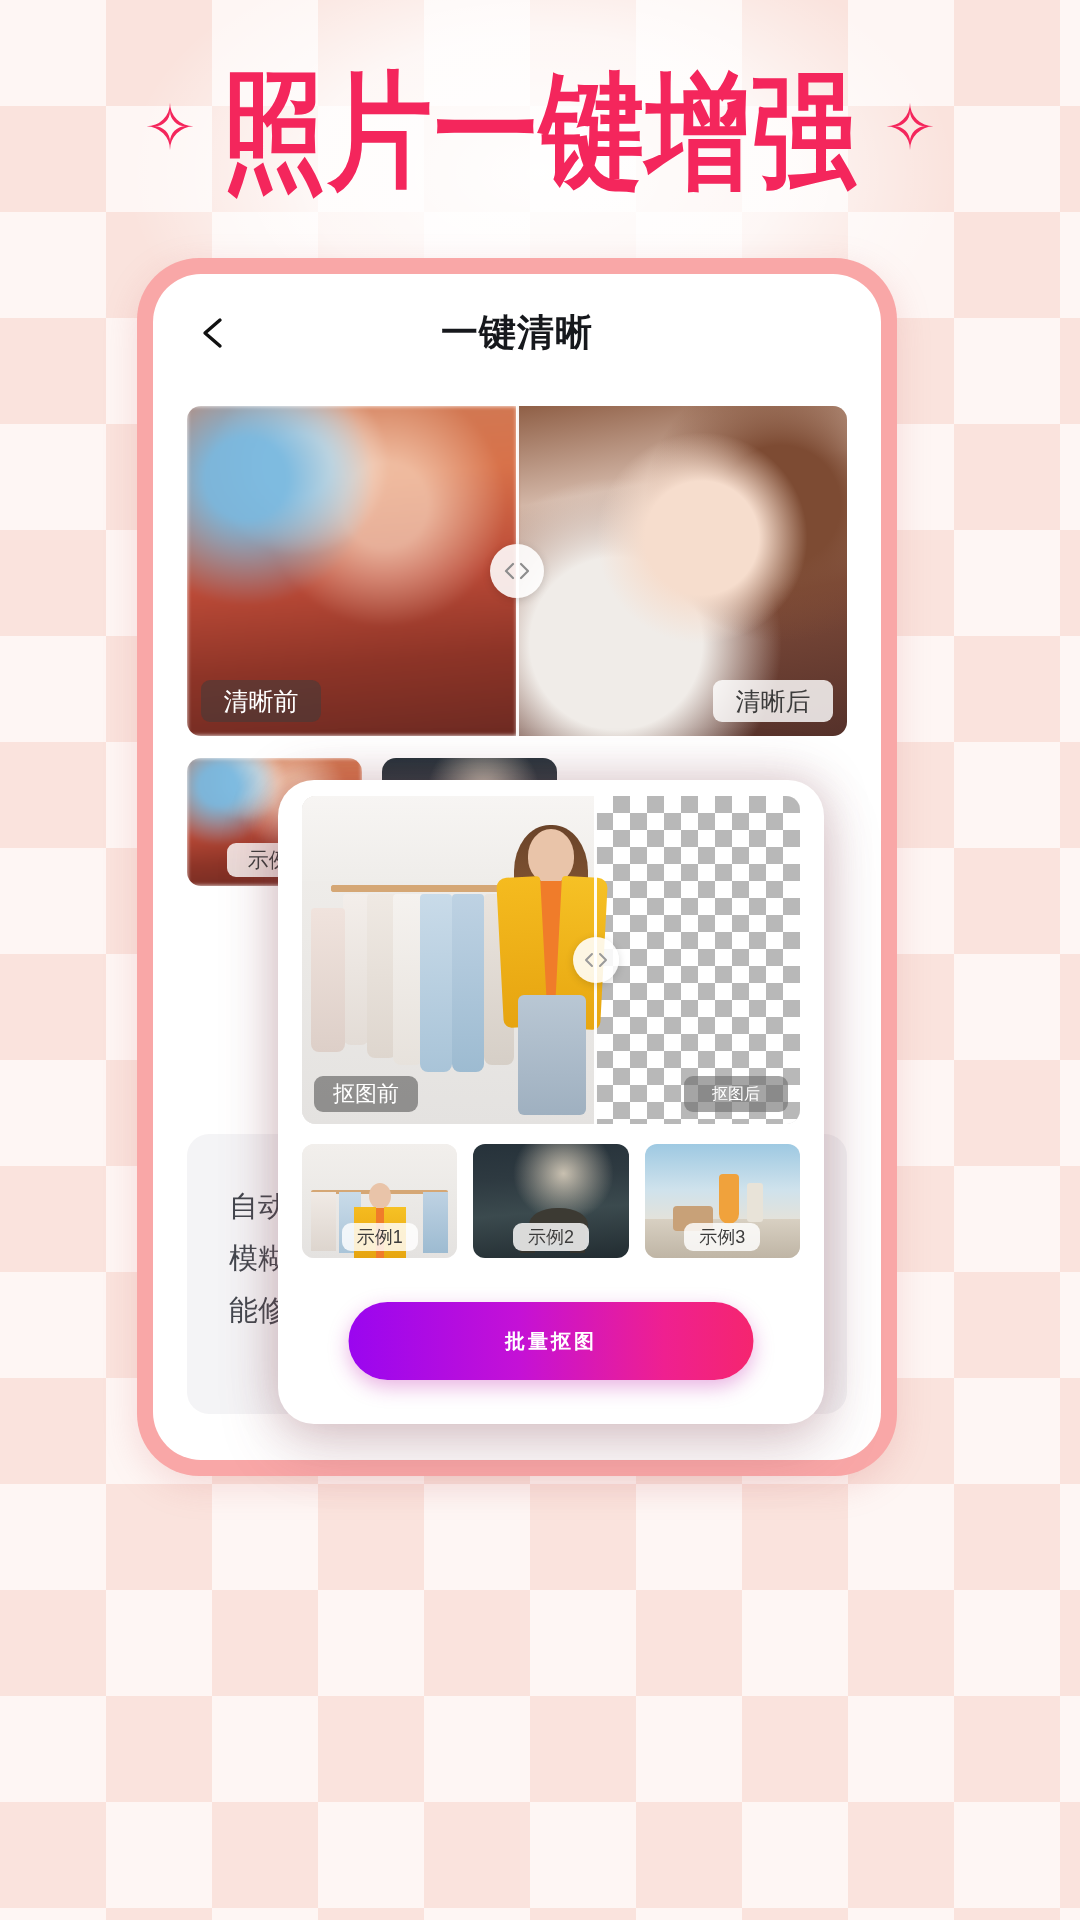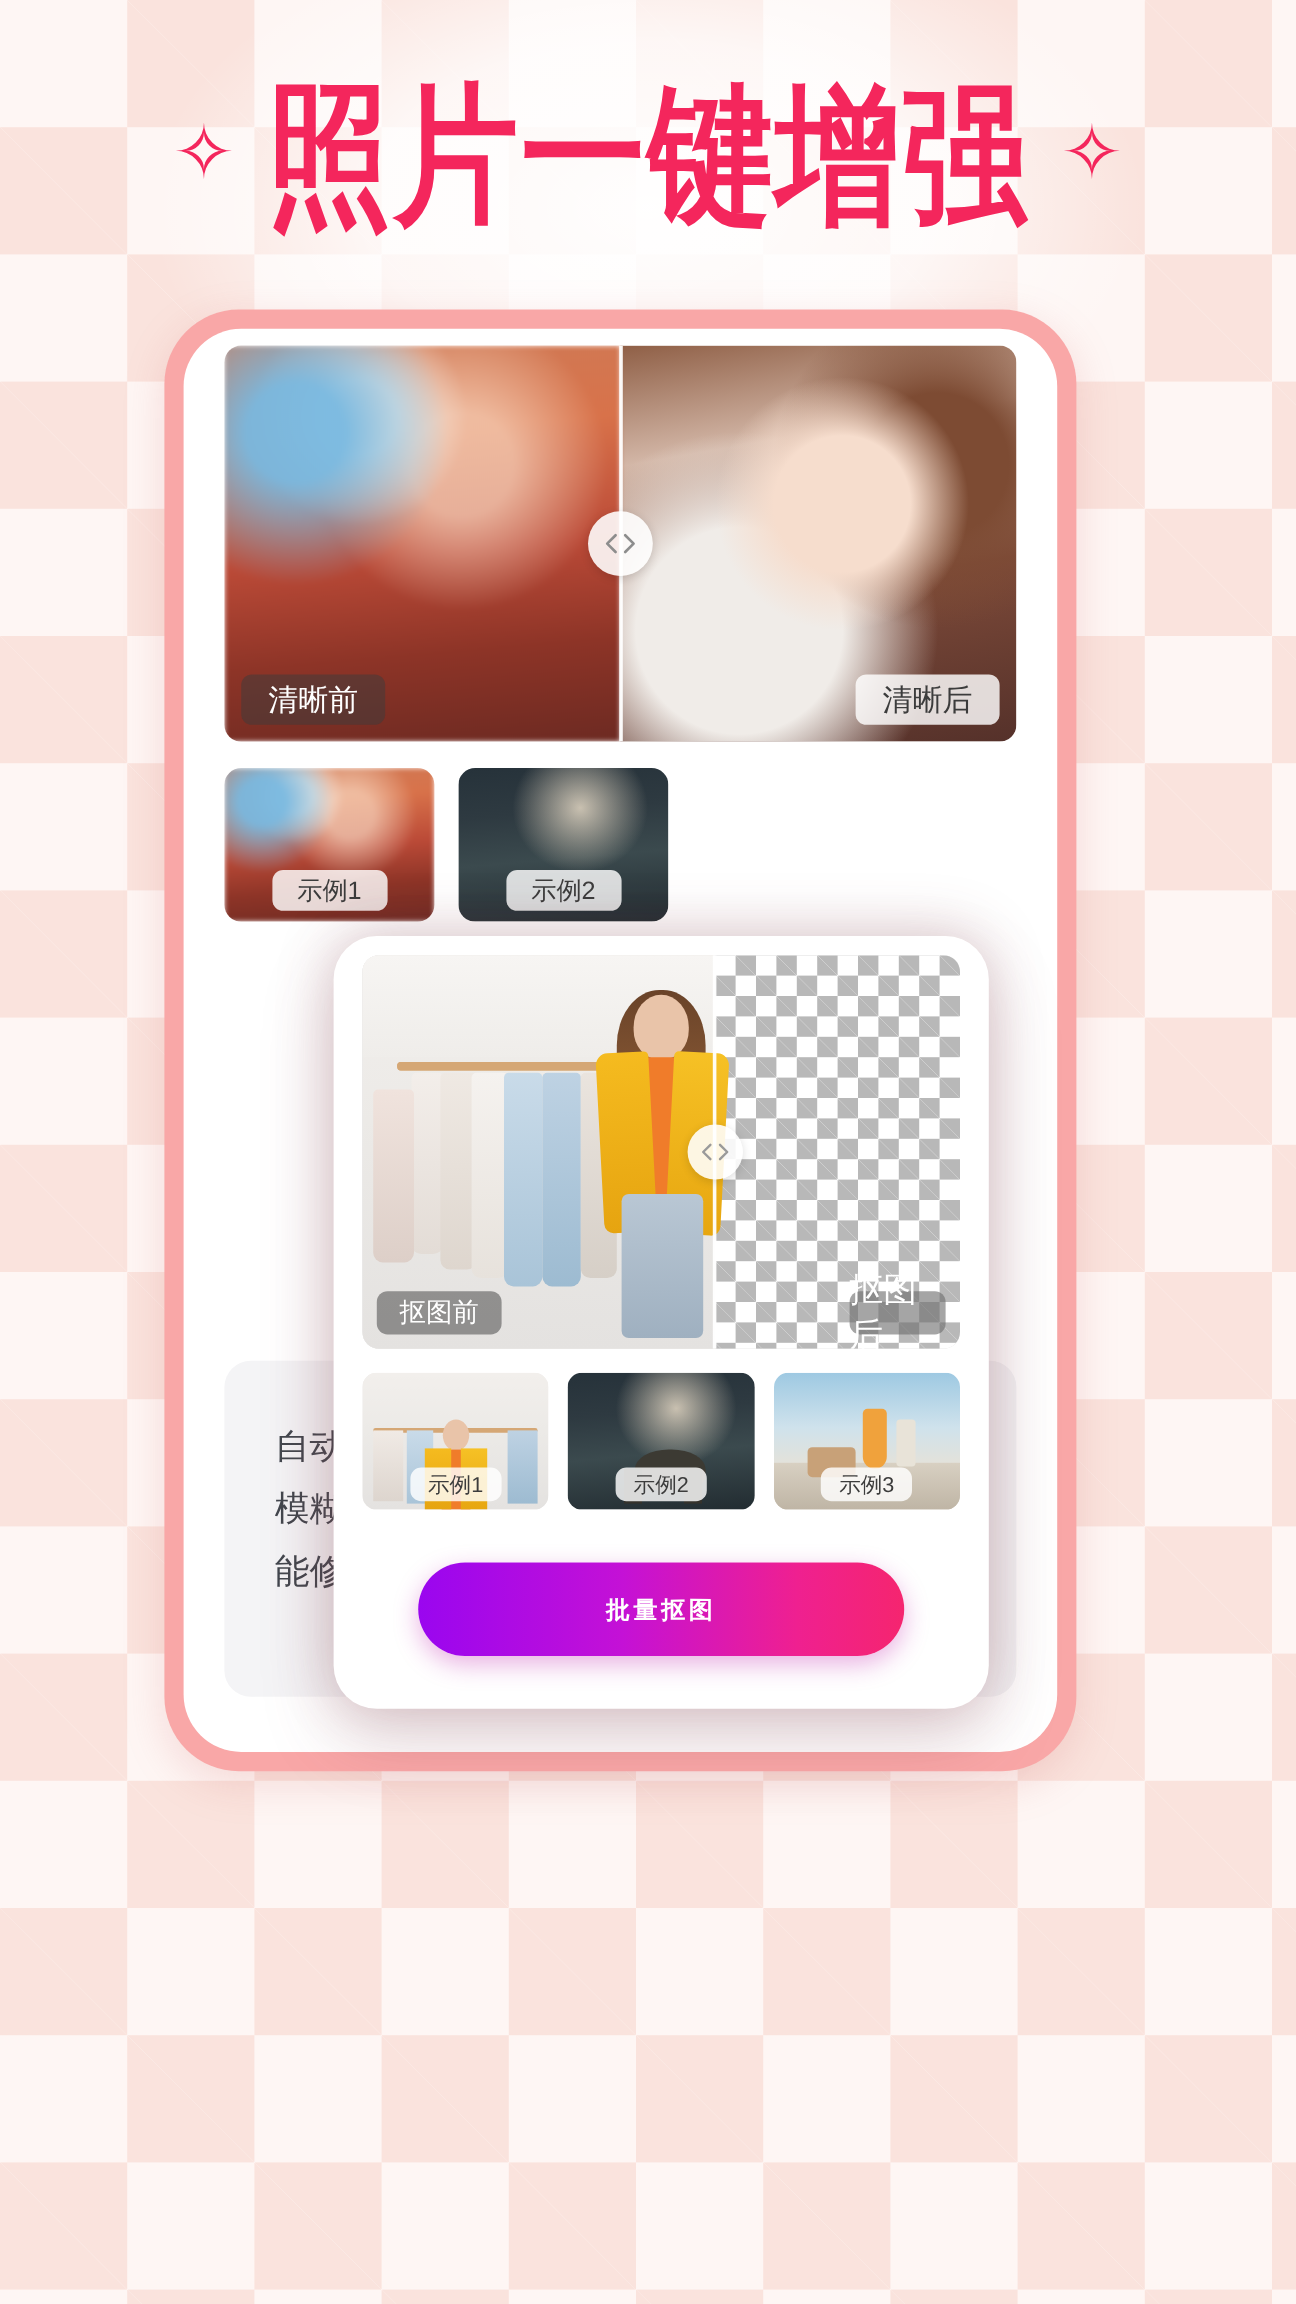--- a/index.html
+++ b/index.html
@@ -186,20 +186,28 @@
 
 <div id="headline">
   <span class="spark">✧</span>
   <span class="htext">照片一键增强</span>
   <span class="spark">✧</span>
 </div>
 
 <div id="phoneBack">
   <div id="phoneBackInner">
 
+    <div class="bk-header">
+      <span class="bk-back">
+        <svg width="34" height="34" viewBox="0 0 34 34">
+          <polyline points="23,4 8,17 23,30" fill="none" stroke="#111" stroke-width="3.4" stroke-linecap="round" stroke-linejoin="round"></polyline>
+        </svg>
+      </span>
+      <div class="bk-title">一键清晰</div>
+    </div>
 
     <div class="bk-hero">
       <div class="img scene-market" style="right:50%;"></div>
       <div class="img scene-girl" style="left:50%;"></div>
       <div class="split-line" style="left:calc(50% - 1.5px);"></div>
       <div class="handle" style="left:calc(50% - 27px);top:calc(50% - 27px);width:54px;height:54px;">
         <svg width="34" height="20" viewBox="0 0 34 20">
           <polyline points="13,3 6,10 13,17" fill="none" stroke="#8d8d8d" stroke-width="2.2" stroke-linecap="round" stroke-linejoin="round"></polyline>
           <polyline points="21,3 28,10 21,17" fill="none" stroke="#8d8d8d" stroke-width="2.2" stroke-linecap="round" stroke-linejoin="round"></polyline>
         </svg>
@@ -259,21 +267,21 @@
       <div style="position:absolute;left:42px;top:166px;width:68px;height:120px;background:linear-gradient(180deg,#b9c7d4,#9fb0c0);border-radius:6px;"></div>
     </div>
     <div class="split-line" style="left:calc(59% - 1.5px);"></div>
     <div class="handle" style="left:calc(59% - 23px);top:calc(50% - 23px);width:46px;height:46px;">
       <svg width="30" height="18" viewBox="0 0 30 18">
         <polyline points="11,3 5,9 11,15" fill="none" stroke="#9a9a9a" stroke-width="2" stroke-linecap="round" stroke-linejoin="round"></polyline>
         <polyline points="19,3 25,9 19,15" fill="none" stroke="#9a9a9a" stroke-width="2" stroke-linecap="round" stroke-linejoin="round"></polyline>
       </svg>
     </div>
     <div class="cap" style="left:12px;bottom:12px;width:104px;height:36px;font-size:22px;">抠图前</div>
-    <div class="cap" style="right:12px;bottom:12px;width:80px;height:36px;font-size:28px;background:rgba(110,110,110,.62);">抠图后</div>
+    <div class="cap" style="right:12px;bottom:12px;width:104px;height:36px;font-size:16px;background:rgba(110,110,110,.62);">抠图后</div>
   </div>
 
   <div class="md-thumbs">
     <div class="md-thumb">
       <div class="img scene-shop">
         <div class="rail" style="left:6%;right:6%;top:40%;height:4px;"></div>
         <div style="position:absolute;left:6%;top:42%;width:16%;height:52%;background:linear-gradient(180deg,#f0eae5,#ddd5ce);"></div>
         <div style="position:absolute;left:24%;top:42%;width:14%;height:54%;background:linear-gradient(180deg,#c9dbe9,#a9c4d8);"></div>
         <div style="position:absolute;right:6%;top:42%;width:16%;height:54%;background:linear-gradient(180deg,#bed2e3,#9dbbd1);"></div>
         <div style="position:absolute;left:50%;top:34%;width:22px;height:26px;transform:translateX(-50%);border-radius:50%;background:#e9c4a9;"></div>

